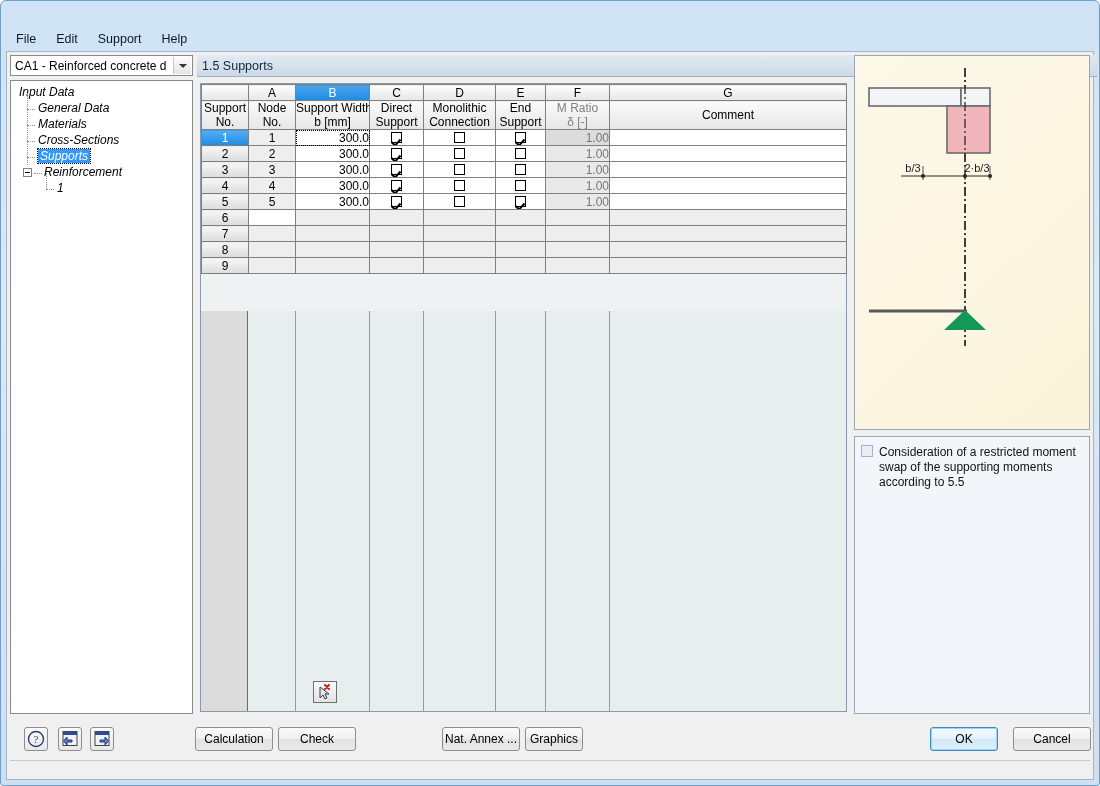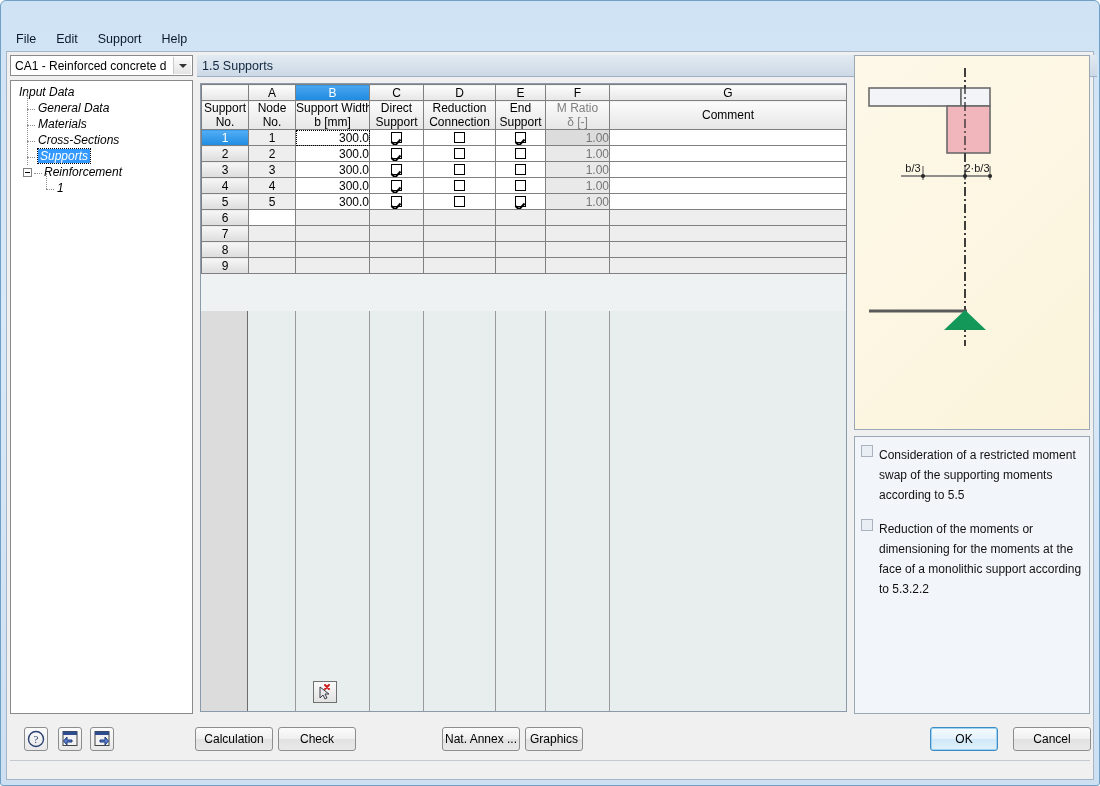--- a/index.html
+++ b/index.html
@@ -247,21 +247,21 @@
     background: #f2f5fa;
     border: 1px solid #9aa8b6;
     padding: 8px 6px;
   }
   .optrow {
     position: relative;
     margin-bottom: 14px;
     padding-left: 18px;
     font-size: 12px;
     color: #111;
-    line-height: 20px;
+    line-height: 15px;
   }
   .optchk {
     position: absolute; left: 0; top: 0;
     width: 12px; height: 12px;
     border: 1px solid #a9b2bd;
     background: #e9eef5;
   }
   .optchk.on { background: #f4f7fb; }
   .optchk.on:after {
     content: ""; position: absolute;
@@ -406,21 +406,21 @@
             </th>
             <th class="titlehdr">
               <div>Support Width</div>
               <div>b [mm]</div>
             </th>
             <th class="titlehdr">
               <div>Direct</div>
               <div>Support</div>
             </th>
             <th class="titlehdr">
-              <div>Reduction</div>
+              <div>Monolithic</div>
               <div>Connection</div>
             </th>
             <th class="titlehdr">
               <div>End</div>
               <div>Support</div>
             </th>
             <th class="titlehdr dim">
               <div>M Ratio</div>
               <div>δ [-]</div>
             </th>
@@ -573,24 +573,20 @@
 
           <polygon points="110,254 131,274 89,274" fill="#13985a"></polygon>
         </svg>
       </div>
 
       <div class="optbox">
         <div class="optrow">
           <span class="optchk"></span>
           <span>Consideration of a restricted moment swap of the supporting moments according to 5.5</span>
         </div>
-        <div class="optrow">
-          <span class="optchk"></span>
-          <span>Reduction of the moments or dimensioning for the moments at the face of a monolithic support according to 5.3.2.2</span>
-        </div>
       </div>
     </div>
 
     <div class="bottombar">
       <div class="iconbtn" style="left:14px;">
         <svg width="20" height="20" viewBox="0 0 20 20" style="position:absolute;left:1px;top:1px">
           <circle cx="10" cy="10" r="7.5" fill="none" stroke="#2a3f72" stroke-width="1.4"></circle>
           <text x="10" y="14" font-size="11" fill="#2a3f72" text-anchor="middle" font-family="Liberation Serif, serif">?</text>
         </svg>
       </div>

